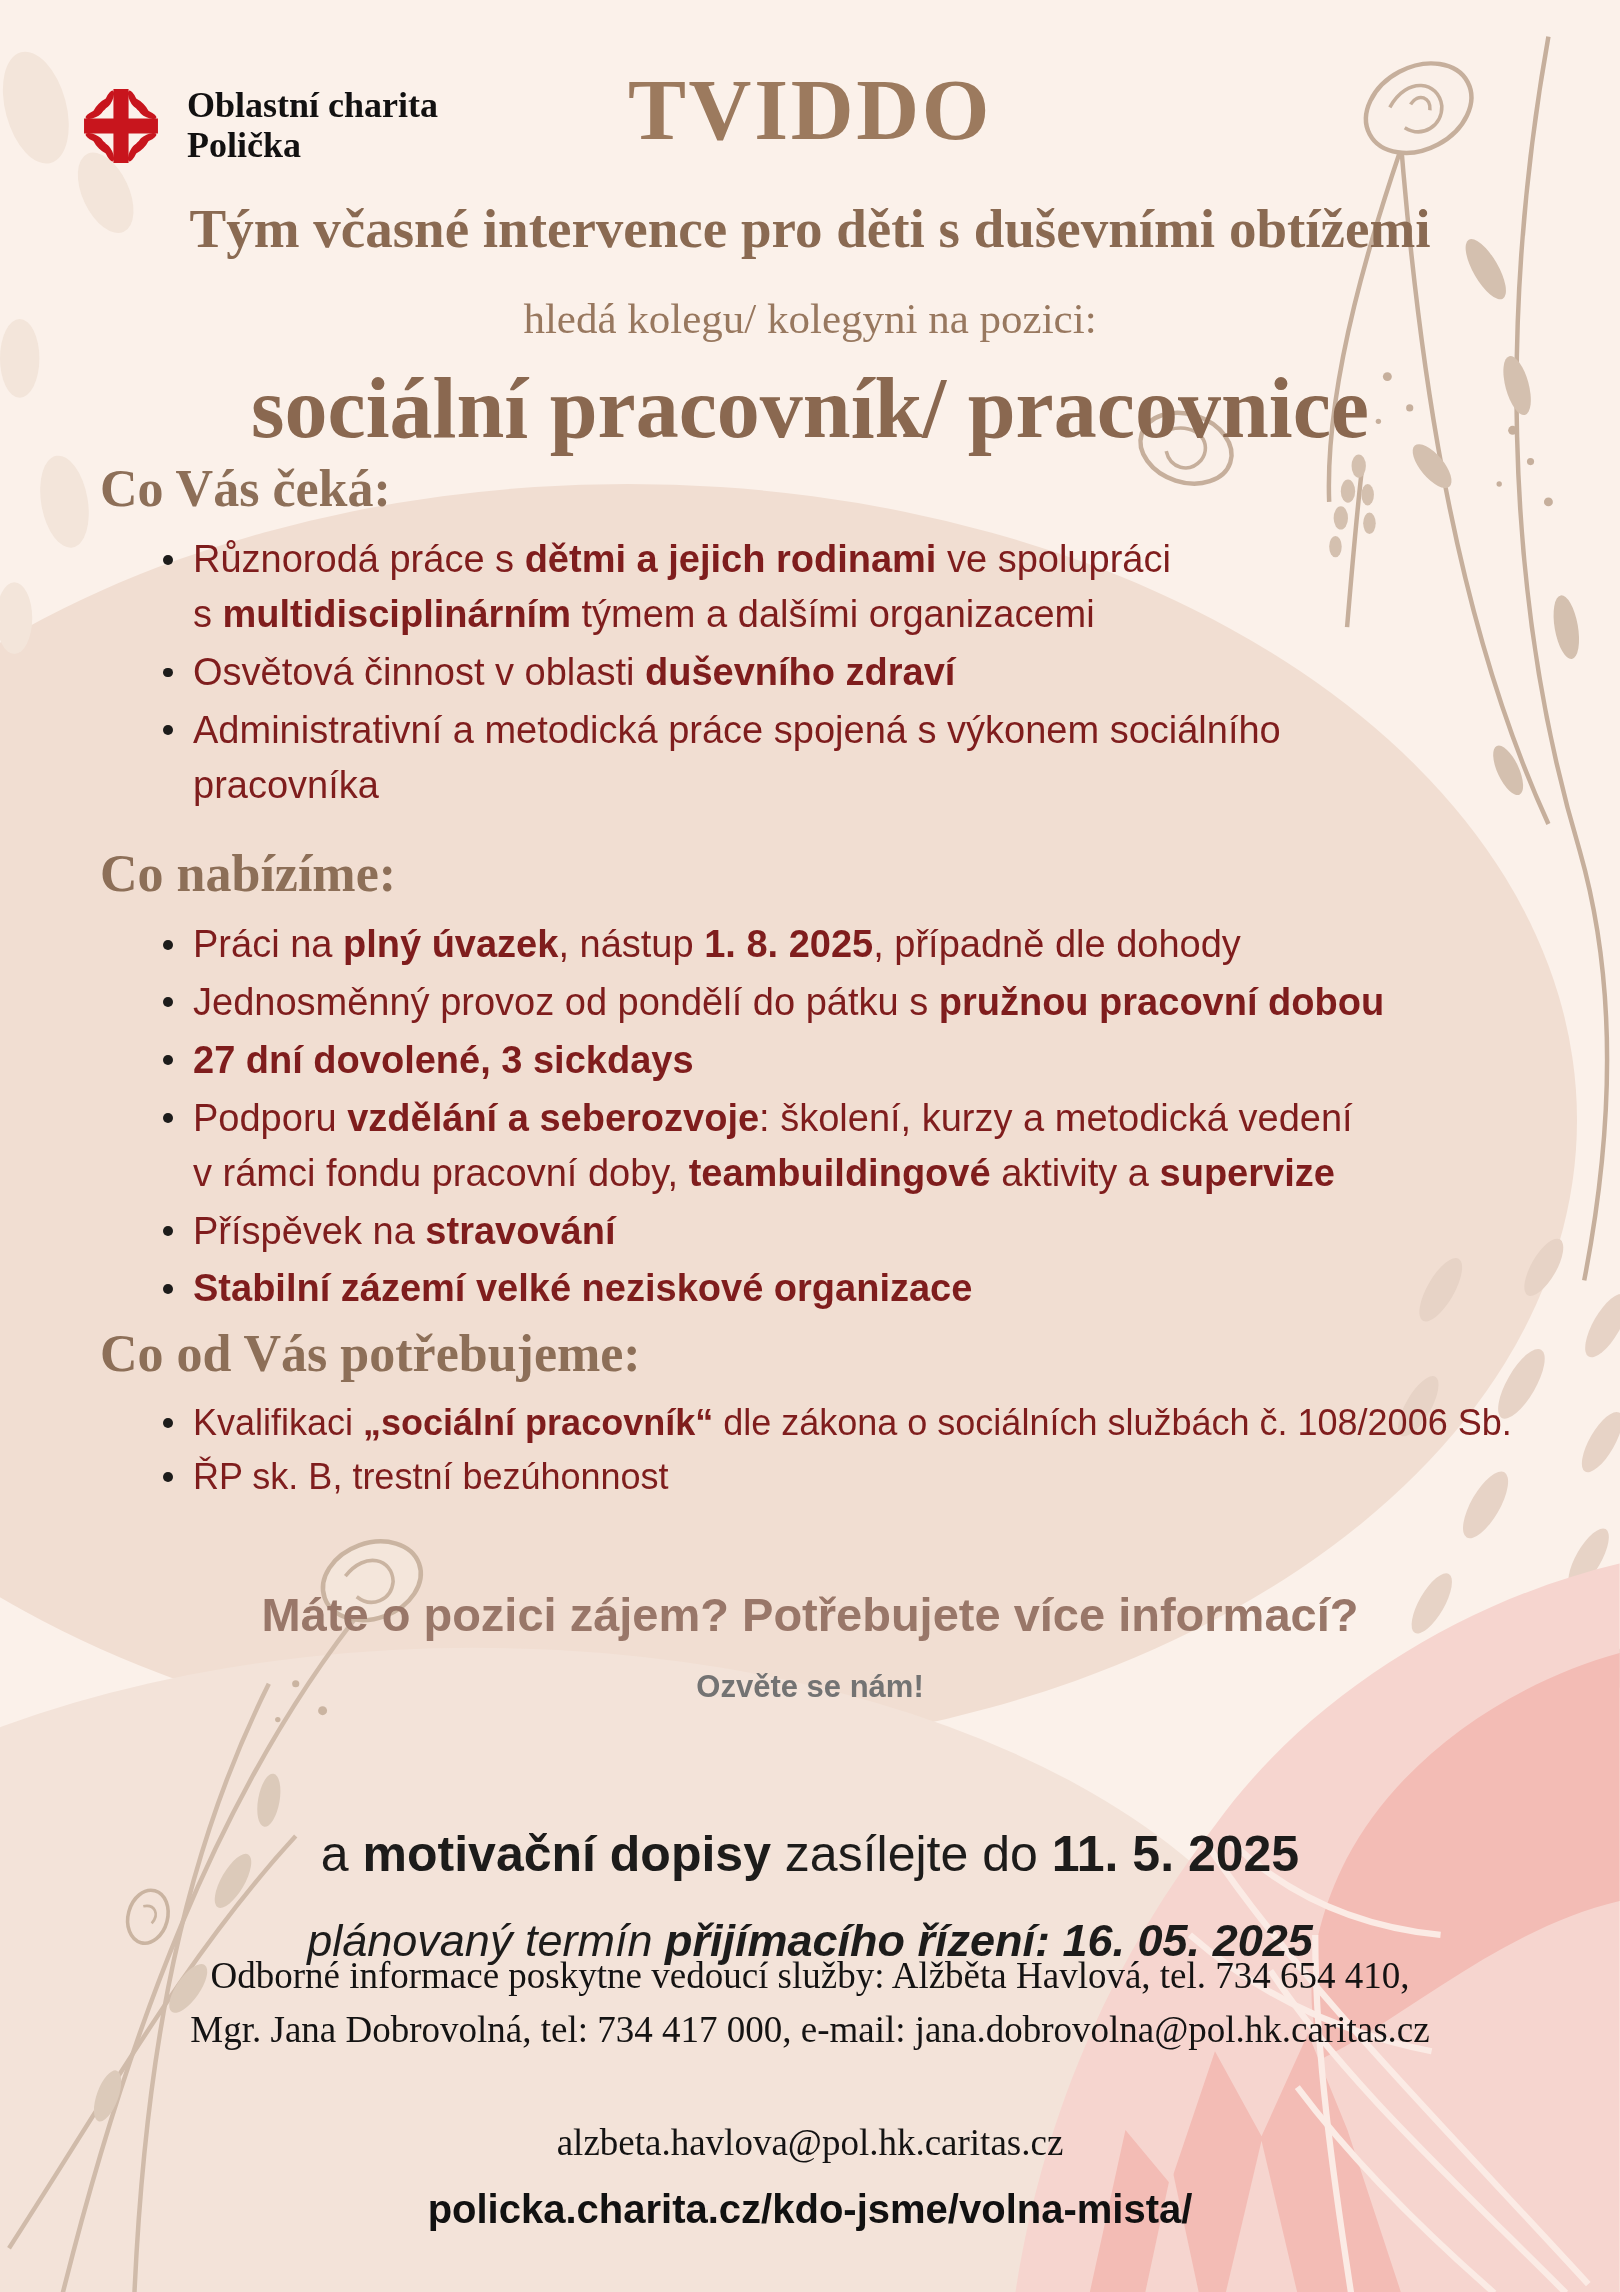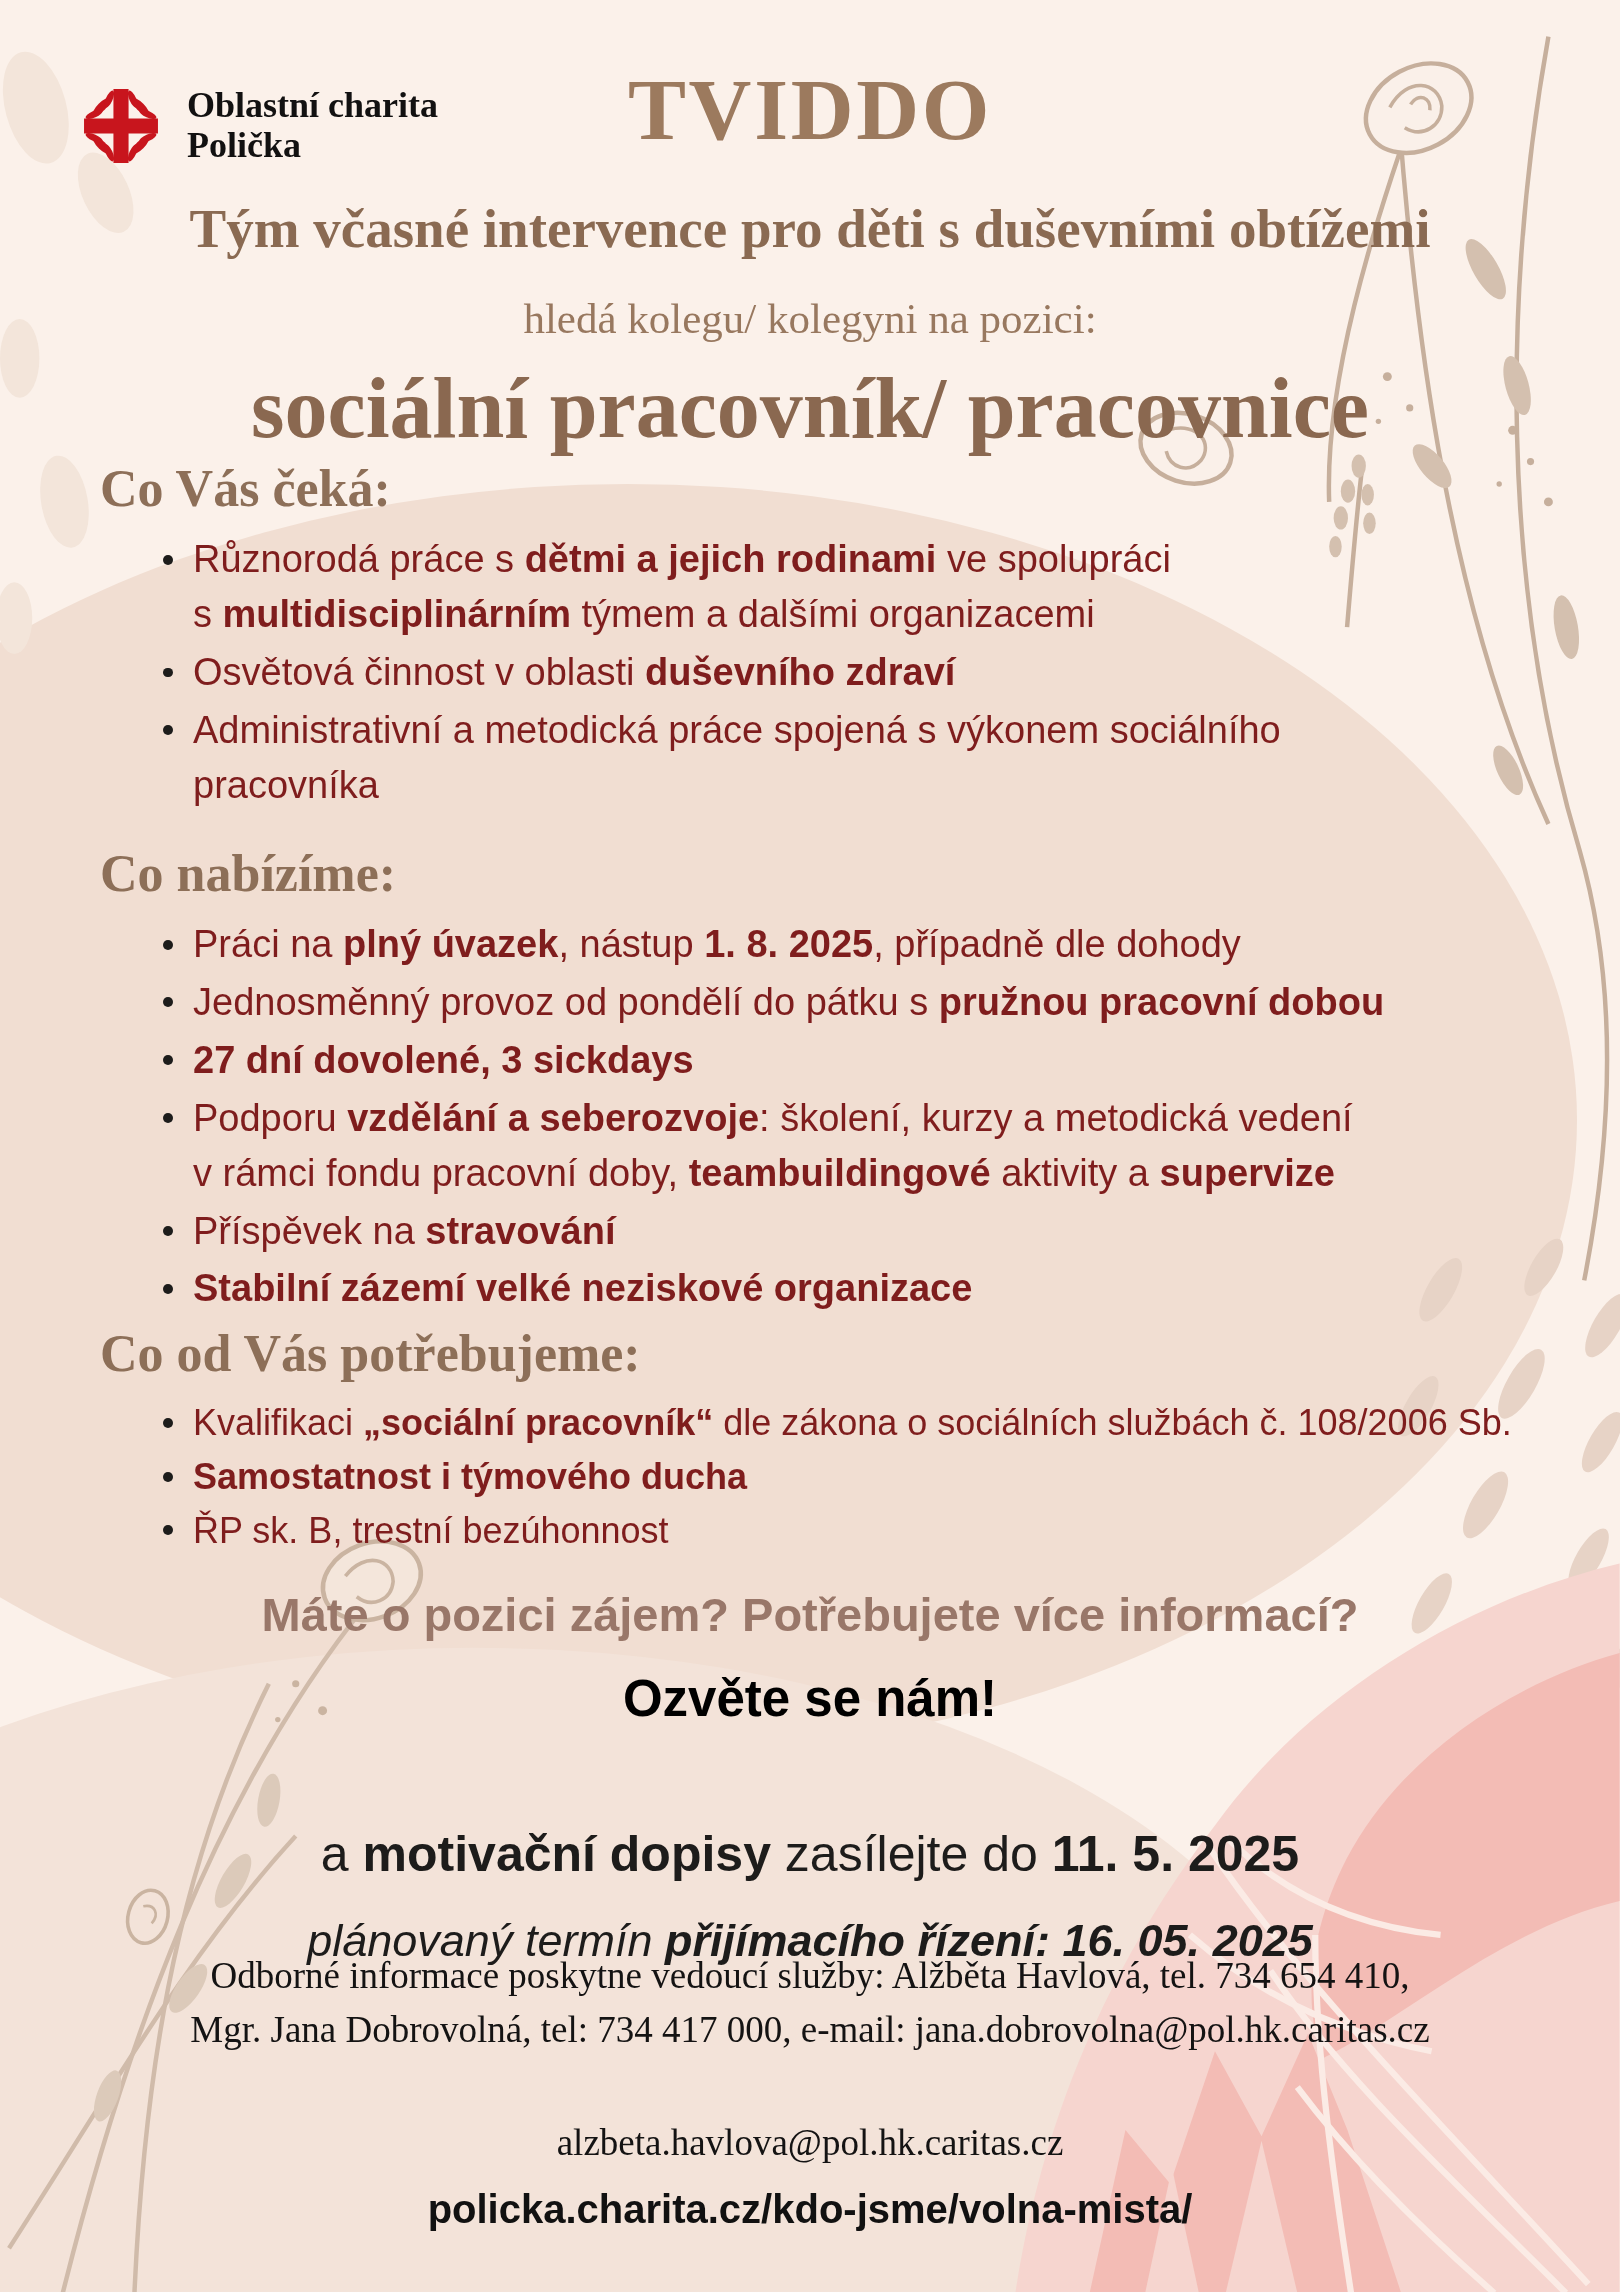--- a/index.html
+++ b/index.html
@@ -36,21 +36,21 @@
   .section li{position:relative;padding-left:32px;font-size:38px;line-height:1.45;
     margin-bottom:2.7px;color:#7f1d1d;}
   .section li::before{content:'';position:absolute;left:1.8px;top:22.4px;width:9.9px;height:9.9px;
     border-radius:50%;background:#1d1c1b;}
   #section-need ul{width:1415px;}
   #section-need li{font-size:36px;line-height:1.42;}
   #section-need li::before{top:20.6px;}
   .b{font-weight:700;}
   
   #cta-line1{top:1587px;font-size:47px;font-weight:700;color:#997769;}
-  #cta-line2{top:1669px;font-size:51px;font-weight:700;color:#000000;}
+  #cta-line2{top:1669px;font-size:31px;font-weight:700;color:#737373;}
   #apply-line1{top:1736px;font-size:52px;}
   #apply-line2{top:1825px;font-size:50px;}
   #apply-line3{top:1915px;font-size:45px;font-style:italic;}
   
   .contact-line{font-family:"Liberation Serif","DejaVu Serif",serif;font-size:37px;color:#141313;}
   #contact-line1{top:2008px;}
   #contact-line2{top:1954px;}
   #contact-line3{top:2121px;}
   #site-url{top:2187px;font-size:40px;font-weight:700;color:#111;}
 </style>
@@ -237,21 +237,20 @@
         <li><span>Podporu </span><span class="b">vzdělání a seberozvoje</span><span>: školení, kurzy a metodická vedení v&nbsp;rámci fondu pracovní doby, </span><span class="b">teambuildingové</span><span> aktivity a </span><span class="b">supervize</span></li>
         <li><span>Příspěvek na </span><span class="b">stravování</span></li>
         <li><span class="b">Stabilní zázemí velké neziskové organizace</span></li>
       </ul>
   </section>
 
   <section class="abs section" id="section-need">
     <h2>Co od Vás potřebujeme:</h2>
     <ul>
         <li><span>Kvalifikaci </span><span class="b">„sociální pracovník“</span><span> dle zákona o sociálních službách č. 108/2006 Sb.</span></li>
-        <li><span class="b">Samostatnost i týmového ducha</span></li>
         <li><span>ŘP sk. B, trestní bezúhonnost</span></li>
       </ul>
   </section>
 
   <div class="abs center sans" id="cta-line1">Máte o pozici zájem? Potřebujete více informací?</div>
   <div class="abs center sans" id="cta-line2">Ozvěte se nám!</div>
 
   <div class="abs center sans" id="apply-line2"><span>a </span><span class="b">motivační dopisy</span><span> zasílejte do </span><span class="b">11. 5. 2025</span></div>
   <div class="abs center sans" id="apply-line3"><span>plánovaný termín </span><span class="b">přijímacího řízení: 16. 05. 2025</span></div>
 

